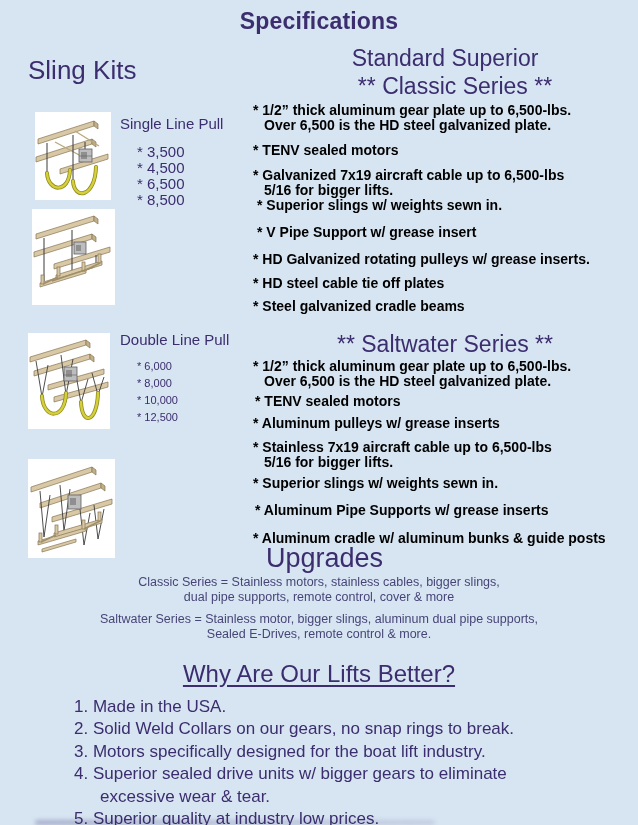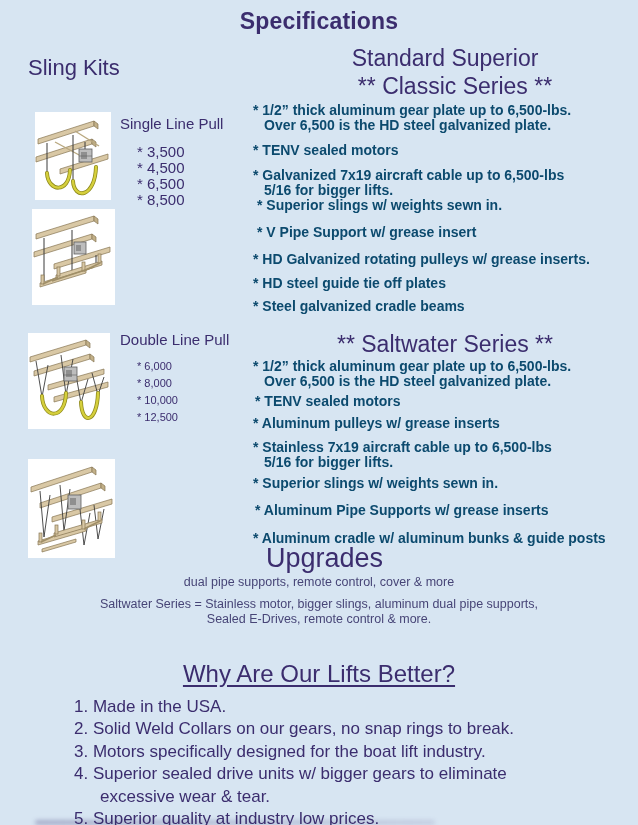--- a/index.html
+++ b/index.html
@@ -6,25 +6,25 @@
   .page{
     position:relative; width:638px; height:825px;
     background:#d7e5f2; overflow:hidden;
     font-family:"Liberation Sans", sans-serif;
     color:#3b2d6e;
   }
   .abs{position:absolute;}
   .center{text-align:center;}
   .title{font-size:23px; font-weight:bold; letter-spacing:0.2px;}
   .big-head{font-size:23px; font-weight:400;}
-  .sling-head{font-size:22px;text-align:right;}
+  .sling-head{font-size:26px;text-align:right;}
   .sub-label{font-size:15px;}
   .weights{font-size:15px; line-height:16px;}
   .weights2{font-size:11px; line-height:17px;}
-  .red-list{width:384px; color:#0c4a6e; font-weight:bold; font-size:14px; line-height:15px;}
+  .red-list{width:384px; color:#000000; font-weight:bold; font-size:14px; line-height:15px;}
   .red-list .b{margin:0;}
   .red-list .cont{padding-left:11px;}
   .upgrades-head{font-size:27px;}
   .upg-text{width:638px; font-size:12.5px; line-height:15px; color:#474577; text-align:center;}
   .why-head{font-size:24px; text-decoration:underline; text-underline-offset:3px;}
   .why-list{font-size:17px; line-height:22.4px; color:#3b2d6e;}
   .why-list .cont{padding-left:26px;}
   .imgbox{background:#ffffff; display:flex; align-items:center; justify-content:center;}
   .imgbox svg{display:block;}
   .smudge{background:linear-gradient(to right, rgba(57,48,112,0.30), rgba(57,48,112,0.12));
@@ -202,21 +202,21 @@
     <div class="b" style="margin-bottom:12px; padding-left:4px;">
       <div>* Superior slings w/ weights sewn in.</div>
     </div>
     <div class="b" style="margin-bottom:12px; padding-left:4px;">
       <div>* V Pipe Support w/ grease insert</div>
     </div>
     <div class="b" style="margin-bottom:9px;">
       <div>* HD Galvanized rotating pulleys w/ grease inserts.</div>
     </div>
     <div class="b" style="margin-bottom:8px;">
-      <div>* HD steel guide tie off plates</div>
+      <div>* HD steel cable tie off plates</div>
     </div>
     <div class="b">
       <div>* Steel galvanized cradle beams</div>
     </div>
   </div>
 
   <div class="abs big-head center" style="top:331px; left:253px; width:384px;">** Saltwater Series **</div>
 
   <div class="abs red-list" style="top:359px; left:253px;">
     <div class="b" style="margin-bottom:5px;">
@@ -240,20 +240,21 @@
       <div>* Aluminum Pipe Supports w/ grease inserts</div>
     </div>
     <div class="b">
       <div>* Aluminum cradle w/ aluminum bunks &amp; guide posts</div>
     </div>
   </div>
 
   <div class="abs upgrades-head" style="top:543px; left:266px;">Upgrades</div>
 
   <div class="abs upg-text" style="top:575px; left:0;">
+    <div>Classic Series = Stainless motors, stainless cables, bigger slings,</div>
     <div>dual pipe supports, remote control, cover &amp; more</div>
     <div style="margin-top:7px;">Saltwater Series = Stainless motor, bigger slings, aluminum dual pipe supports,</div>
     <div>Sealed E-Drives, remote control &amp; more.</div>
   </div>
 
   <div class="abs why-head center" style="top:660px; left:0; width:638px;">Why Are Our Lifts Better?</div>
 
   <div class="abs why-list" style="top:696px; left:74px; width:540px;">
     <div>1. Made in the USA.</div>
     <div>2. Solid Weld Collars on our gears, no snap rings to break.</div>

